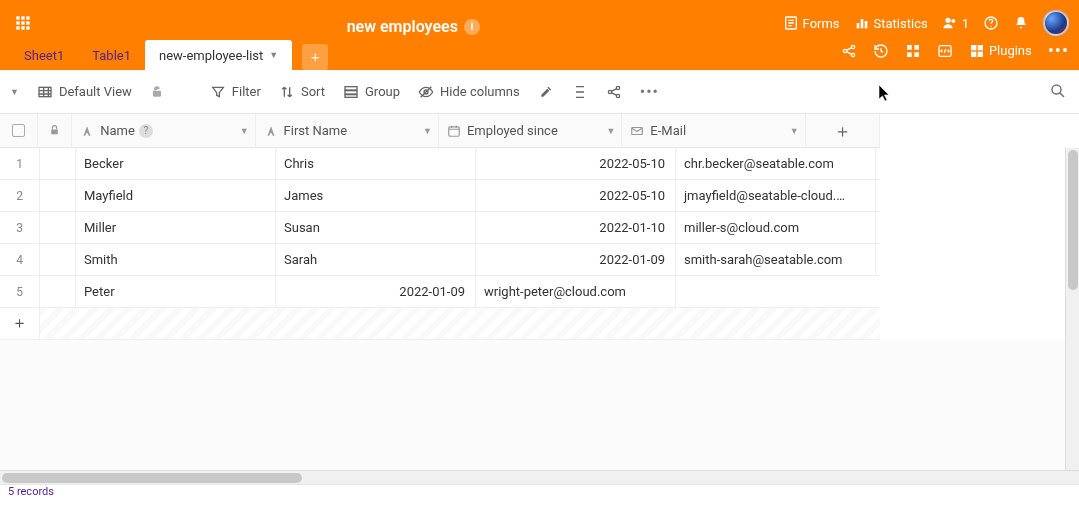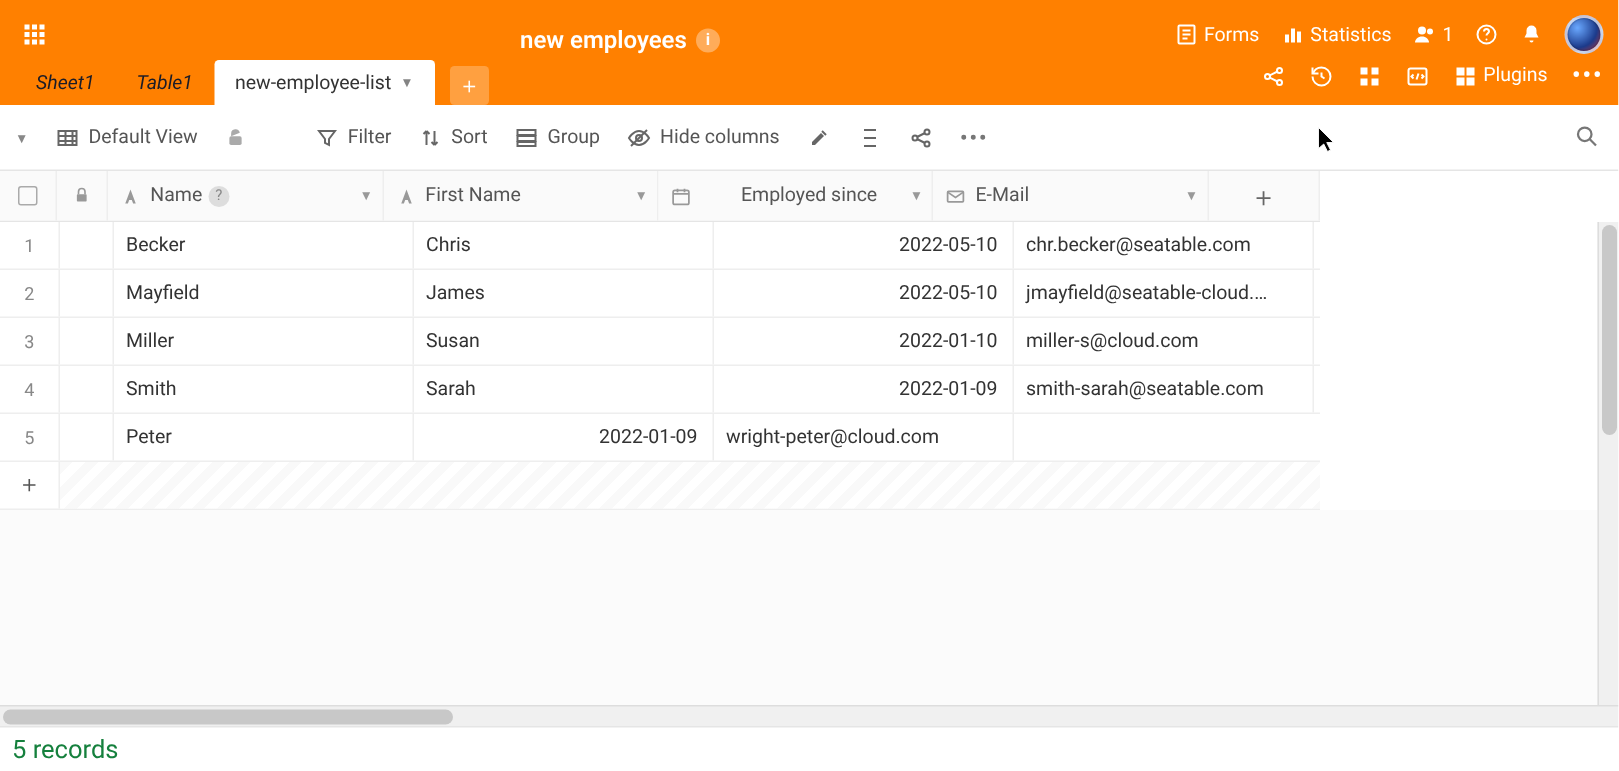--- a/index.html
+++ b/index.html
@@ -7,56 +7,56 @@
   .orange-top { background:#ff8000; color:#fff; height:70px; width:100%; }
   .titlebar { height:36px; display:flex; align-items:flex-end; padding:0 10px; }
   .apps-grid { width:26px; height:26px; display:flex; align-items:center; justify-content:center; margin-right:8px; cursor:pointer;}
   .title-center { flex:1; display:flex; align-items:center; justify-content:center; gap:6px; font-size:16px; font-weight:600;}
   .title-info { width:16px; height:16px; border-radius:50%; background:rgba(255,255,255,.35); display:inline-flex; align-items:center; justify-content:center; font-size:11px; font-weight:700; color:#fff;}
   .topright { display:flex; align-items:center; gap:14px;}
   .tr-item { display:flex; align-items:center; gap:4px; font-size:13px; cursor:pointer;}
   .avatar { width:26px; height:26px; border-radius:50%; background:radial-gradient(circle at 30% 30%, #6aa8ff, #1b3a8a 60%, #c03030 100%); border:2px solid rgba(255,255,255,.7); box-shadow:0 0 0 1px rgba(0,0,0,.1) inset;}
   .tabsrow { height:34px; display:flex; align-items:flex-end; padding:0 10px; position:relative;}
   .tab { height:30px; padding:0 14px; display:flex; align-items:center; gap:6px; font-size:13px; color:#fff; cursor:pointer; border-top-left-radius:3px; border-top-right-radius:3px;}
-  .tab.inactive { color:#0f172a; opacity:.95;font-style:italic;}
+  .tab.inactive { color:#4c1d95; opacity:.95;}
   .tab.active { background:#fff; color:#333;}
   .tab .chev { font-size:9px; opacity:.6;}
   .addtab { width:26px; height:26px; margin-left:10px; background:rgba(255,255,255,.25); border-radius:3px; display:flex; align-items:center; justify-content:center; color:#fff; font-size:15px; cursor:pointer;}
   .tabs-right { position:absolute; right:10px; top:4px; display:flex; align-items:center; gap:16px; color:#fff;}
   .tabs-right .ic { cursor:pointer; display:flex; align-items:center; gap:4px;}
   .toolbar { height:44px; border-bottom:1px solid #e5e5e5; display:flex; align-items:center; padding:0 10px; color:#555; gap:18px; position:relative;}
   .tbtn { display:flex; align-items:center; gap:6px; cursor:pointer; font-size:13px;}
   .tbtn svg, .tbtn .gly { color:#666; }
   .spacer { flex:1; }
   .search-ic { position:absolute; right:12px; top:12px; cursor:pointer;}
   .gridwrap { position:absolute; top:114px; left:0; right:0; bottom:30px; display:flex; flex-direction:column;text-align:right;}
   .headerrow { display:flex; height:34px; border-bottom:1px solid #e5e5e5; background:#fafafa;}
   .headerrow .hc, .row .c { border-right:1px solid #eee; display:flex; align-items:center; padding:0 8px; position:relative;}
   .hc { color:#555; font-size:13px; background:#fafafa;}
   .hc .dd { position:absolute; right:6px; top:50%; transform:translateY(-50%); font-size:9px; color:#999;}
   .numcol { width:40px; justify-content:center; color:#888;}
   .lockcol { width:36px; justify-content:center;}
   .c-name { width:200px;}
   .c-first { width:200px;}
-  .c-date { width:200px;gap:27px; }
+  .c-date { width:200px; }
   .c-mail { width:200px;}
   .c-add  { width:80px; justify-content:center; font-size:18px; color:#666; cursor:pointer;}
   .row { display:flex; height:32px; border-bottom:1px solid #eee; background:#fff;}
   .row .c { font-size:13px; color:#333;}
   .c-date.cell { justify-content:flex-end; padding-right:10px;}
   .c-mail.cell { overflow:hidden; white-space:nowrap; text-overflow:ellipsis;}
   .addrow { display:flex; height:32px; border-bottom:1px solid #eee;}
   .addrow .plus { width:40px; display:flex; align-items:center; justify-content:center; font-size:16px; color:#555; cursor:pointer; border-right:1px solid #eee;}
   .addrow .rest { flex:1; background:repeating-linear-gradient(135deg,#f9f9f9 0 6px,#fff 6px 12px);}
   .ghostarea { flex:1; background:#fbfbfb;}
   .hscroll { height:14px; background:#f0f0f0; border-top:1px solid #ddd; display:flex; align-items:center;}
   .hscroll .thumb { height:10px; background:#c8c8c8; border-radius:5px; margin-left:2px; width:300px;}
   .vscroll { position:absolute; right:0; top:148px; bottom:44px; width:14px; background:#f0f0f0; border-left:1px solid #ddd;}
   .vscroll .thumb { width:10px; margin:2px auto 0; height:140px; background:#c8c8c8; border-radius:5px;}
-  .footer { position:absolute; bottom:0; left:0; right:0; height:30px; border-top:1px solid #e5e5e5; display:flex; align-items:center; padding:0 8px; font-size:17px; color:#15803d; background:#fff;}
+  .footer { position:absolute; bottom:0; left:0; right:0; height:30px; border-top:1px solid #e5e5e5; display:flex; align-items:flex-start; padding:0 8px; font-size:11px; color:#4c1d95; background:#fff;}
   .cursor { position:absolute; top:84px; left:878px; font-size:16px; color:#000; pointer-events:none;}
   .gly { font-family: Arial; }
   .colicon { color:#888; margin-right:6px; display:inline-flex;}
   .checkbox-sq { width:13px; height:13px; border:1.5px solid #aaa; border-radius:2px;}
   .q-badge { width:14px; height:14px; border-radius:50%; background:#ddd; color:#888; font-size:10px; display:inline-flex; align-items:center; justify-content:center; margin-left:4px;}
   .body-region { position:relative; width:880px;}
   .row .c.numcol, .row .c.lockcol { color:#888; font-size:12px;}
   .ico16 { width:16px; height:16px; }
 </style>
 </head>

